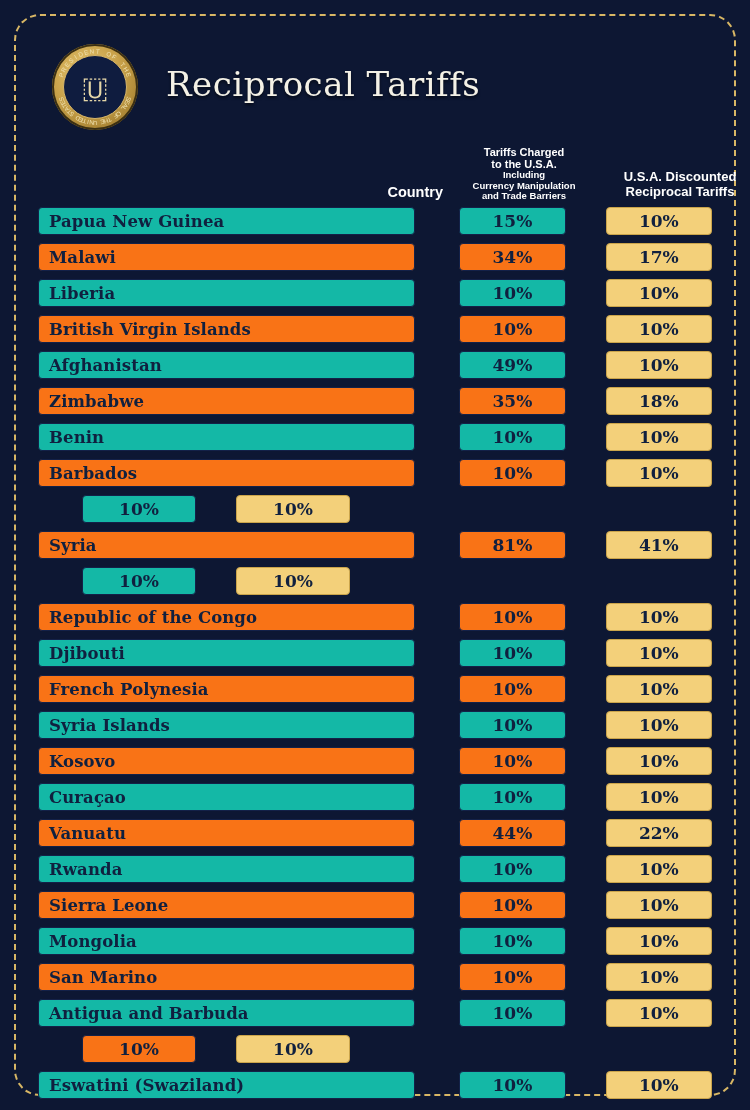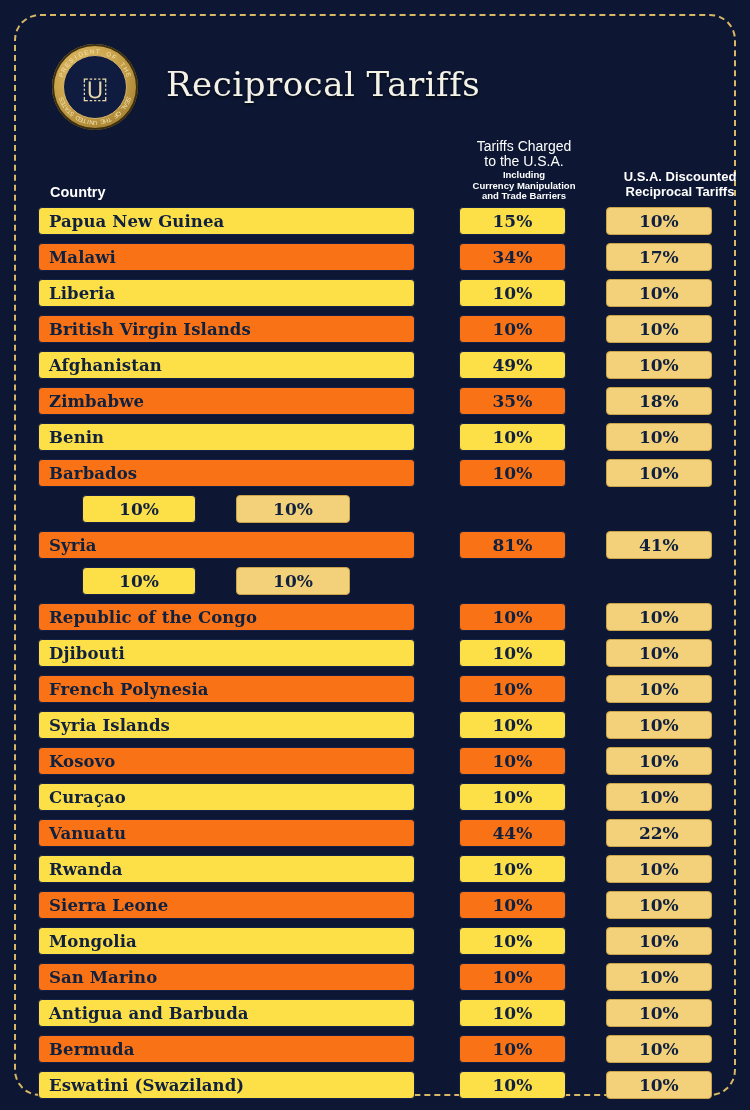--- a/index.html
+++ b/index.html
@@ -102,38 +102,38 @@
     text-shadow: 0 2px 3px rgba(0,0,0,.6);
   }
 
   
   .col-heads {
     position: relative;
     height: 60px;
   }
   .head-country {
     position: absolute;
-    left: 12px;
+    left: 1px;
     width: 404px;
     bottom: 4px;
-    text-align: left;
+    text-align: right;
     color: #ffffff;
     font-size: 14.5px;
     font-weight: bold;
   }
   .head-charged {
     position: absolute;
     left: 412px;
     width: 148px;
     bottom: 2px;
     text-align: center;
     color: #ffffff;
     line-height: 1.12;
   }
-  .head-charged .l1 { font-size: 14px; font-weight: normal; }
+  .head-charged .l1 { font-size: 11px; font-weight: bold; }
   .head-charged .l2 { font-size: 9.5px; font-weight: bold; }
   .head-discount {
     position: absolute;
     left: 566px;
     width: 152px;
     bottom: 4px;
     text-align: center;
     color: #ffffff;
     font-size: 13px;
     font-weight: bold;
@@ -179,21 +179,21 @@
   .c-discount {
     width: 114px;
     margin-left: 40px;
     justify-content: center;
     font-size: 17px;
     color: #10203f;
     font-weight: bold;
     background: #f3d07a;
     border-color: #caa44b;
   }
-  .blue { background: #fde047; }
+  .blue { background: #14b8a6; }
   .white { background: #f97316; }
 </style>
 </head>
 <body>
 
 <div class="board">
   <div class="inner-border"></div>
   <div class="content">
 
     <div class="header">
@@ -372,21 +372,20 @@
           <div class="cell c-country white">San Marino</div>
           <div class="cell c-charged white">10%</div>
           <div class="cell c-discount">10%</div>
         </div>
         <div class="row">
           <div class="cell c-country blue">Antigua and Barbuda</div>
           <div class="cell c-charged blue">10%</div>
           <div class="cell c-discount">10%</div>
         </div>
         <div class="row">
-          <div class="cell c-country white">Bermuda</div>
           <div class="cell c-charged white">10%</div>
           <div class="cell c-discount">10%</div>
         </div>
         <div class="row">
           <div class="cell c-country blue">Eswatini (Swaziland)</div>
           <div class="cell c-charged blue">10%</div>
           <div class="cell c-discount">10%</div>
         </div>
       </div>
 

